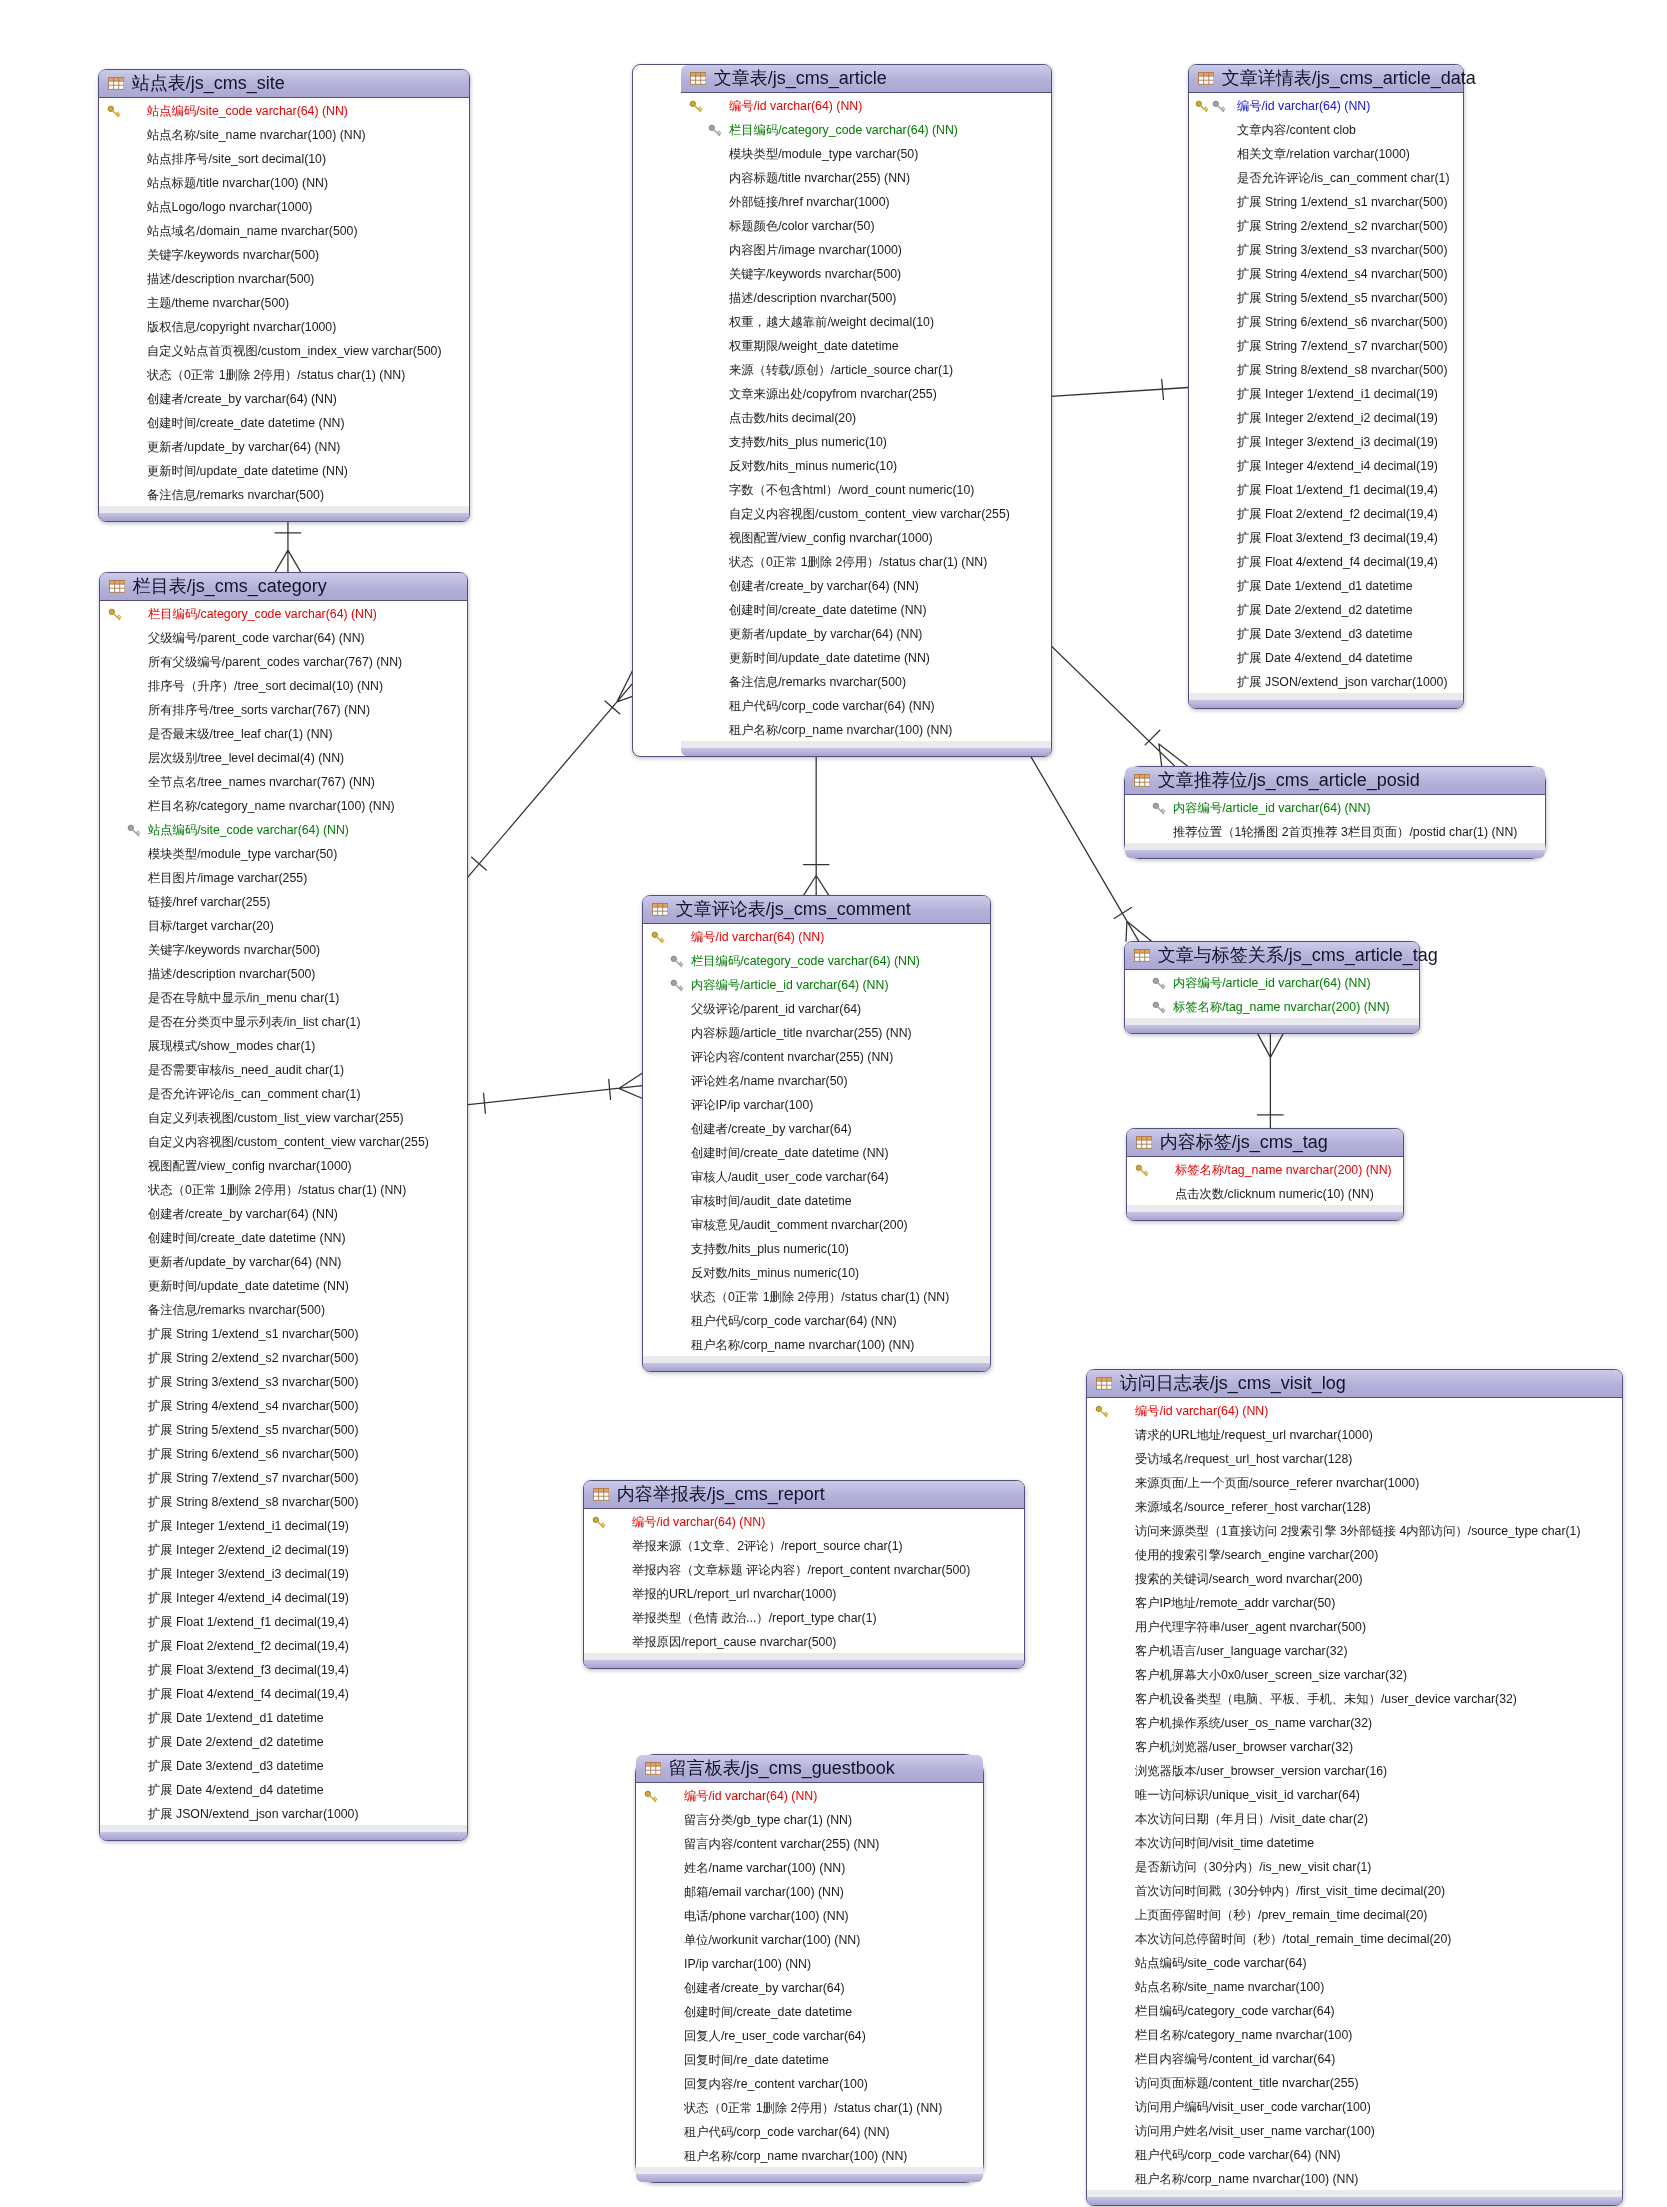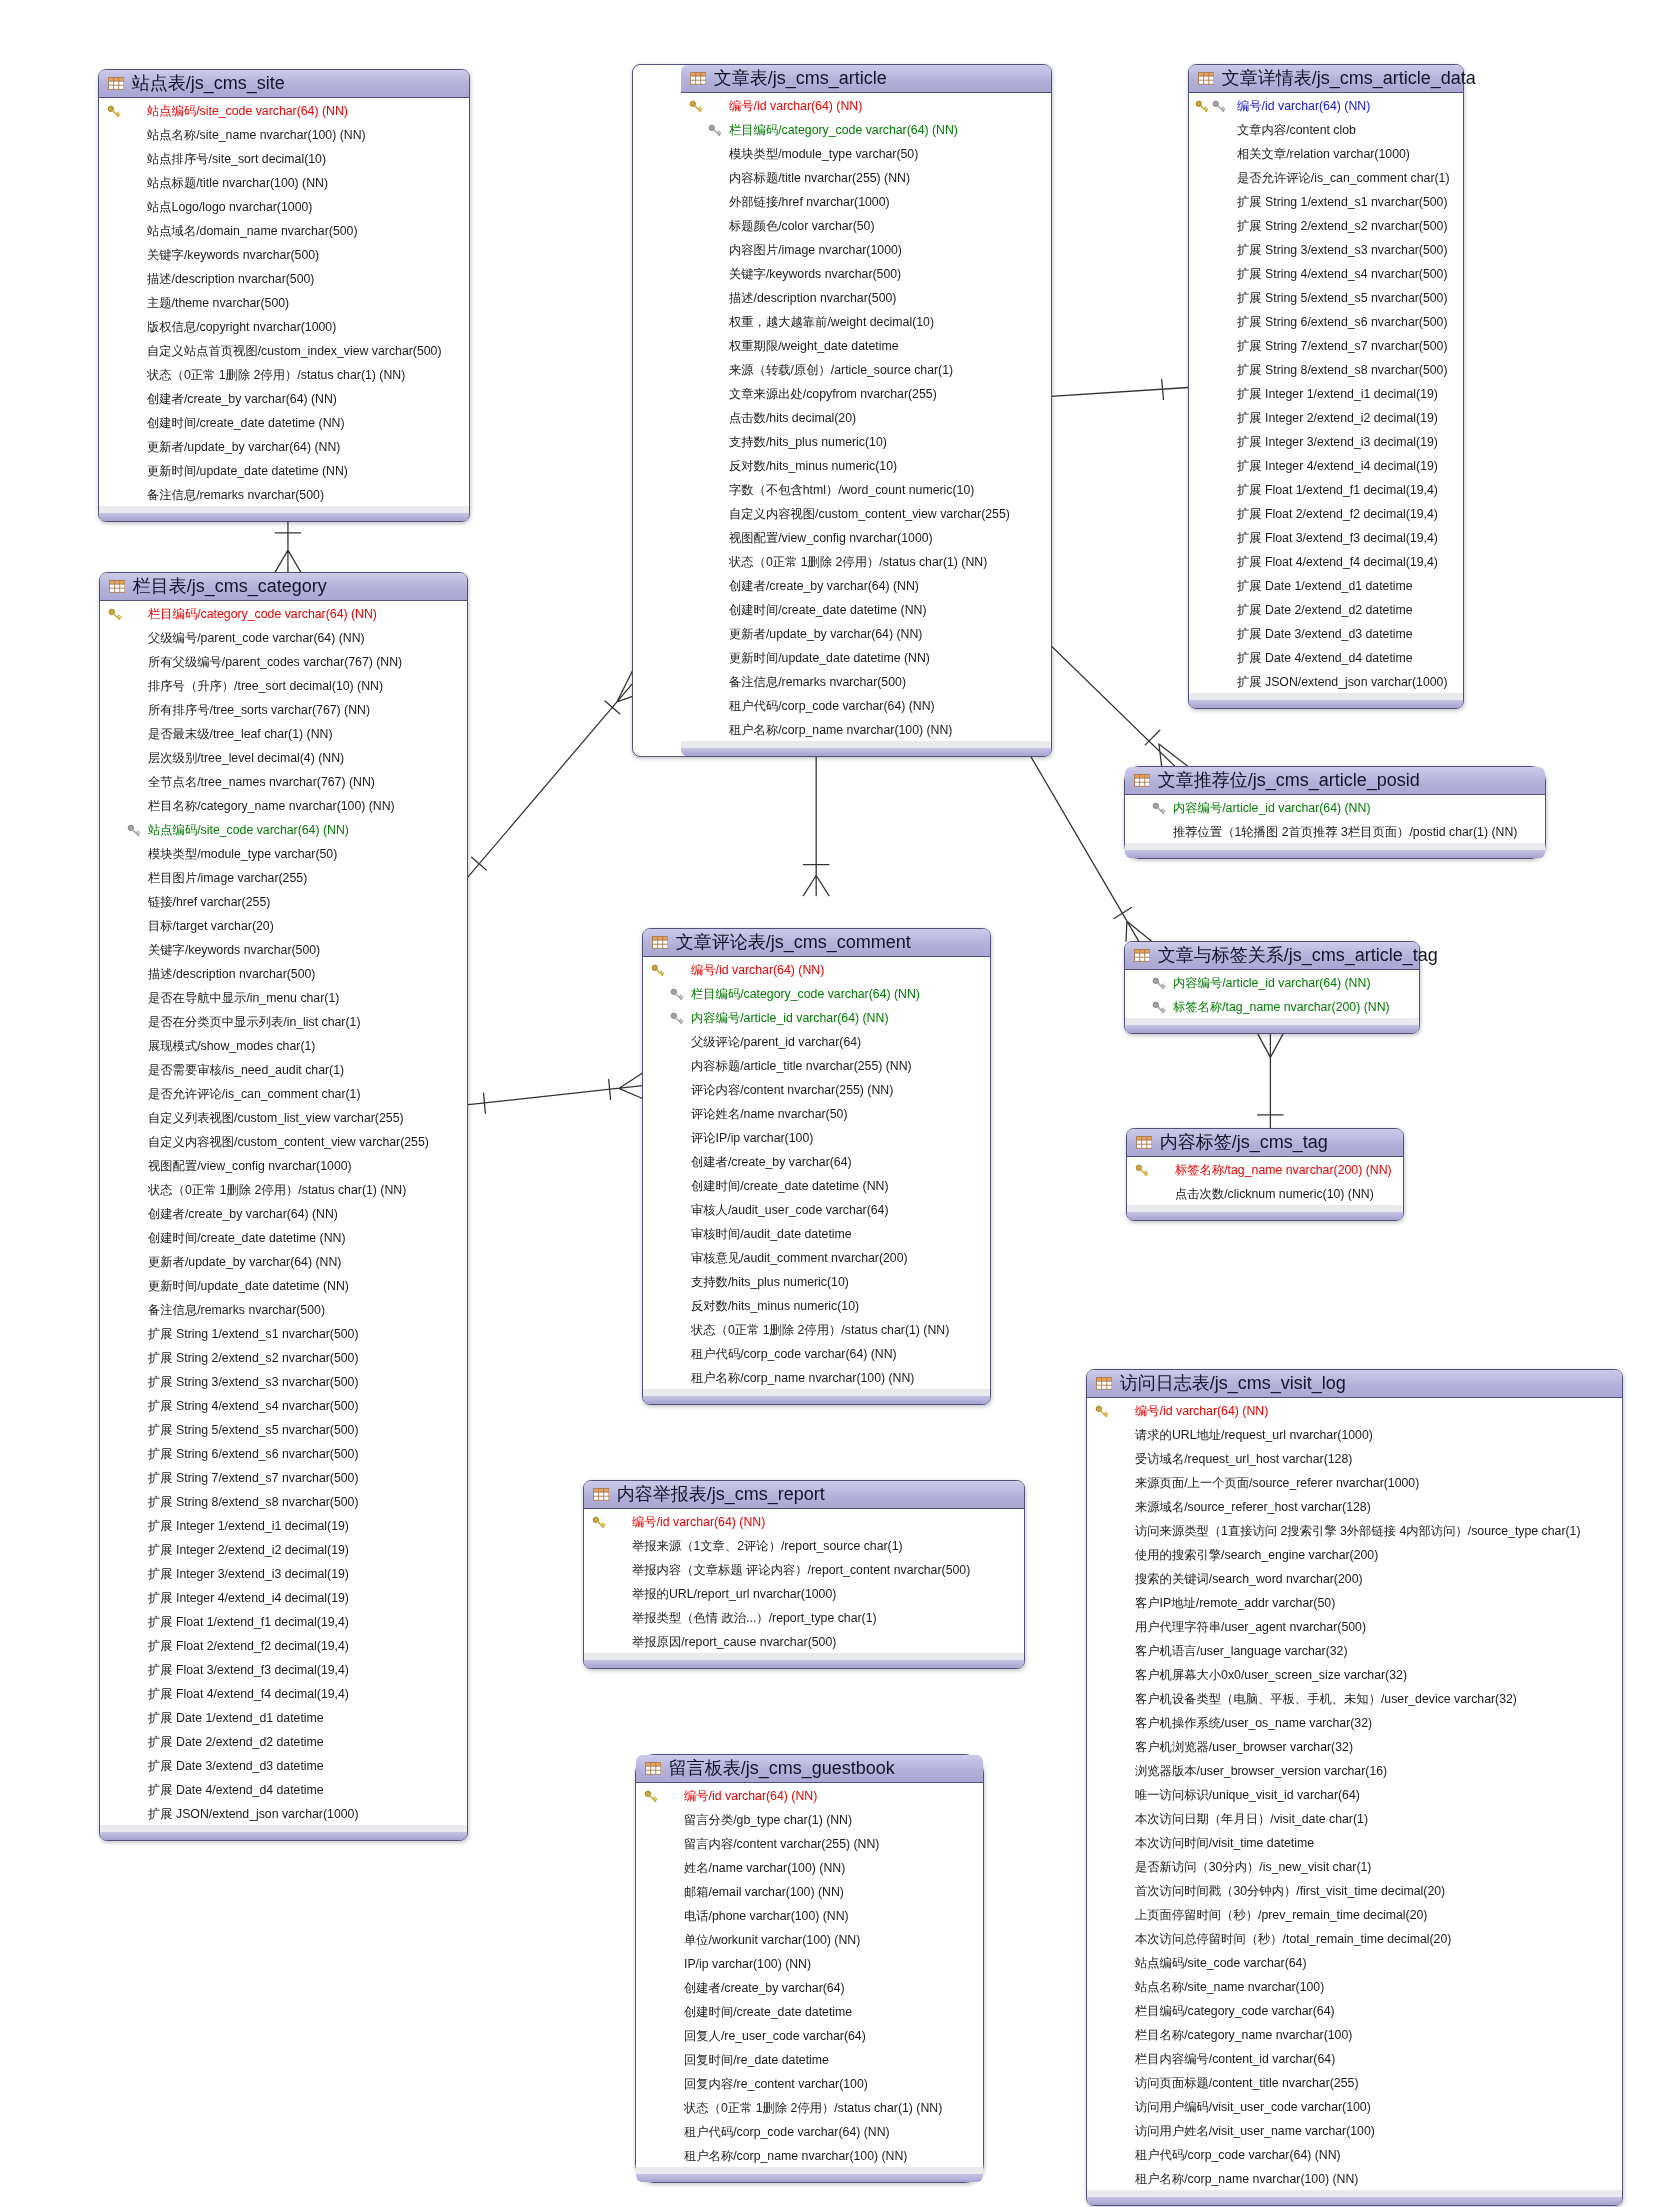--- a/index.html
+++ b/index.html
@@ -315,21 +315,21 @@
       <div class="tbl-body">
         <div class="row"><span class="keyico" style="left: 8.2px;"><svg width="13.7" height="13.7" viewBox="0 0 15 15">
               <circle cx="4.2" cy="4.2" r="2.9" fill="#d2ab35" stroke="#8a6d1f" stroke-width="0.9"></circle>
               <path d="M6.3,6.3 L12.6,12.6 M10.1,10.1 L12.1,8.1 M11.9,11.9 L13.9,9.9" stroke="#d2ab35" stroke-width="1.7" fill="none" stroke-linecap="round"></path>
             </svg></span><span class="lbl pk">标签名称/tag_name nvarchar(200) (NN)</span></div>
         <div class="row"><span class="lbl">点击次数/clicknum numeric(10) (NN)</span></div>
       </div>
       <div class="strip1"></div>
       <div class="strip2"></div>
     </div>
-    <div class="tbl" style="left: 642px; top: 895px; width: 347px; margin-top: 33px;">
+    <div class="tbl" style="left: 642px; top: 895px; width: 347px;">
       <div class="tbl-hdr">
         <span class="tbl-icon">
           <svg width="16.4" height="12.8" viewBox="0 0 18 14">
             <rect x="0.5" y="0.5" width="17" height="13" fill="#ffffff" stroke="#a97c50"></rect>
             <rect x="0.5" y="0.5" width="17" height="4" fill="#e8a25f" stroke="#a97c50"></rect>
             <line x1="6.2" y1="0.5" x2="6.2" y2="13.5" stroke="#a97c50"></line>
             <line x1="11.8" y1="0.5" x2="11.8" y2="13.5" stroke="#a97c50"></line>
             <line x1="0.5" y1="9" x2="17.5" y2="9" stroke="#a97c50"></line>
           </svg>
         </span>
@@ -458,21 +458,21 @@
         <div class="row"><span class="lbl">搜索的关键词/search_word nvarchar(200)</span></div>
         <div class="row"><span class="lbl">客户IP地址/remote_addr varchar(50)</span></div>
         <div class="row"><span class="lbl">用户代理字符串/user_agent nvarchar(500)</span></div>
         <div class="row"><span class="lbl">客户机语言/user_language varchar(32)</span></div>
         <div class="row"><span class="lbl">客户机屏幕大小0x0/user_screen_size varchar(32)</span></div>
         <div class="row"><span class="lbl">客户机设备类型（电脑、平板、手机、未知）/user_device varchar(32)</span></div>
         <div class="row"><span class="lbl">客户机操作系统/user_os_name varchar(32)</span></div>
         <div class="row"><span class="lbl">客户机浏览器/user_browser varchar(32)</span></div>
         <div class="row"><span class="lbl">浏览器版本/user_browser_version varchar(16)</span></div>
         <div class="row"><span class="lbl">唯一访问标识/unique_visit_id varchar(64)</span></div>
-        <div class="row"><span class="lbl">本次访问日期（年月日）/visit_date char(1)</span></div>
+        <div class="row"><span class="lbl">本次访问日期（年月日）/visit_date char(2)</span></div>
         <div class="row"><span class="lbl">本次访问时间/visit_time datetime</span></div>
         <div class="row"><span class="lbl">是否新访问（30分内）/is_new_visit char(1)</span></div>
         <div class="row"><span class="lbl">首次访问时间戳（30分钟内）/first_visit_time decimal(20)</span></div>
         <div class="row"><span class="lbl">上页面停留时间（秒）/prev_remain_time decimal(20)</span></div>
         <div class="row"><span class="lbl">本次访问总停留时间（秒）/total_remain_time decimal(20)</span></div>
         <div class="row"><span class="lbl">站点编码/site_code varchar(64)</span></div>
         <div class="row"><span class="lbl">站点名称/site_name nvarchar(100)</span></div>
         <div class="row"><span class="lbl">栏目编码/category_code varchar(64)</span></div>
         <div class="row"><span class="lbl">栏目名称/category_name nvarchar(100)</span></div>
         <div class="row"><span class="lbl">栏目内容编号/content_id varchar(64)</span></div>

